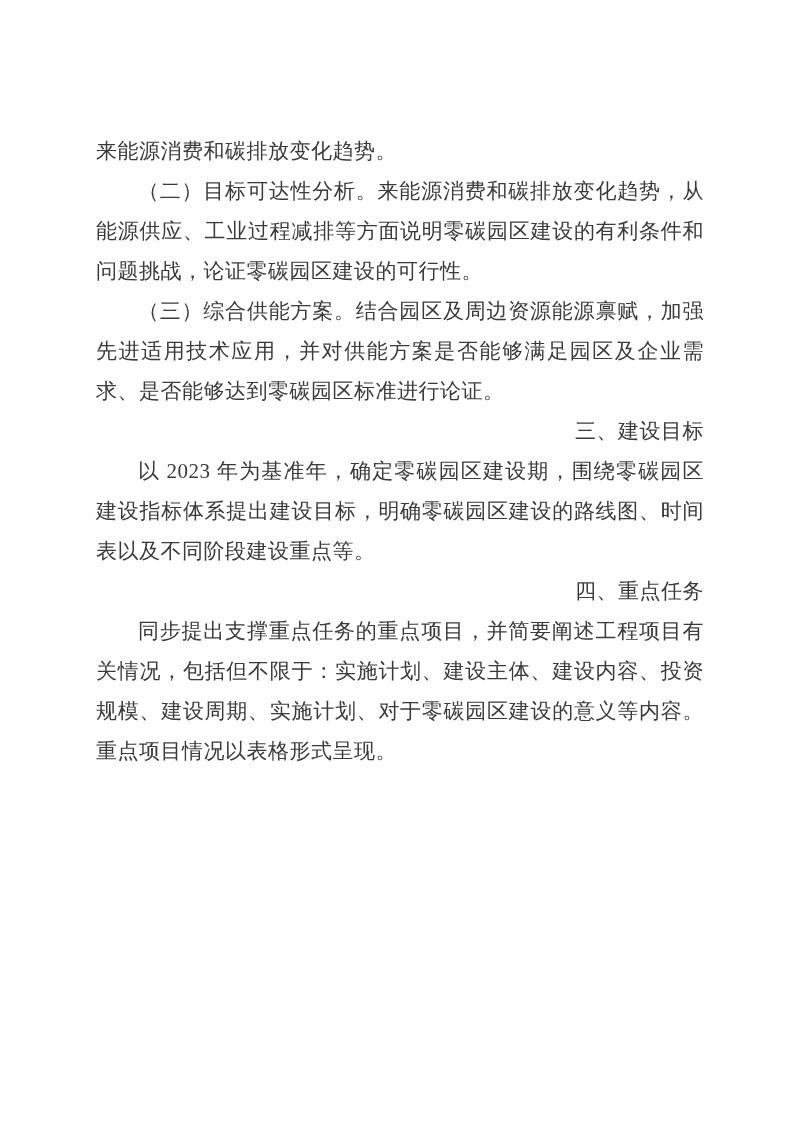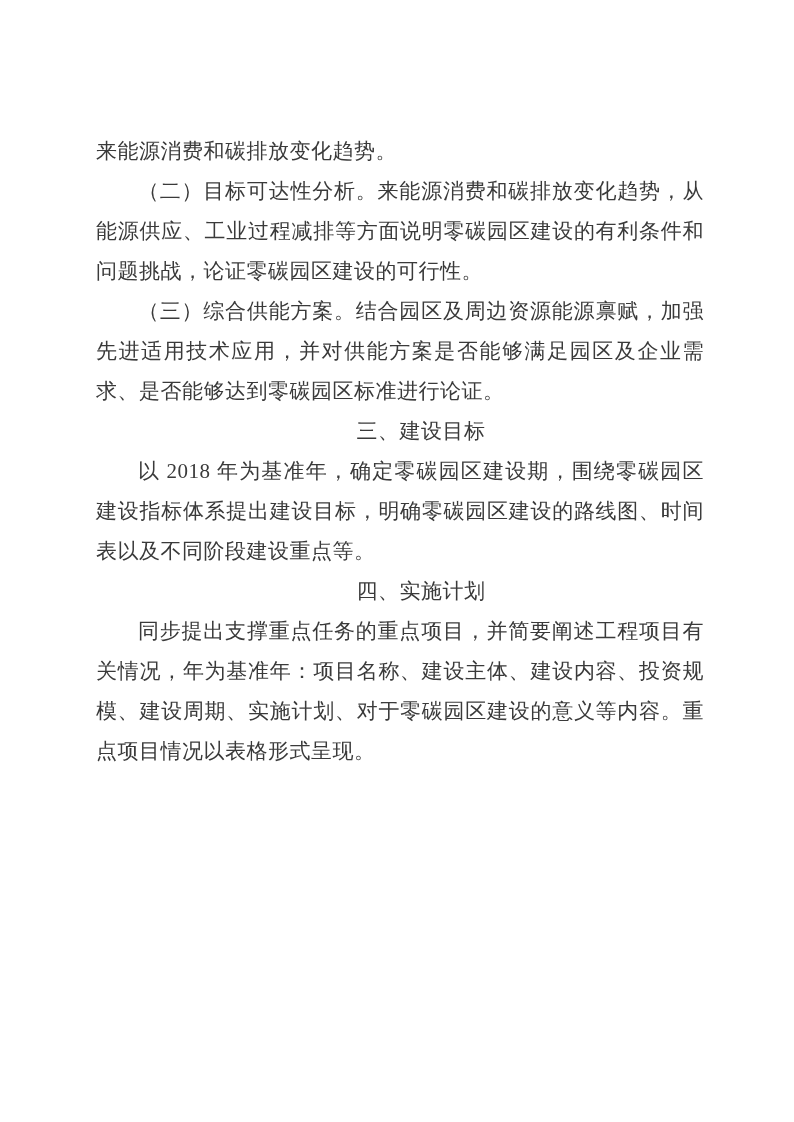--- a/index.html
+++ b/index.html
@@ -36,29 +36,29 @@
   }
   .doc-body p {
     margin: 0;
     padding: 0;
   }
   .doc-body p.indent {
     text-indent: 2em;
   }
   .doc-body p.heading {
     text-indent: 2em;
-    text-align: center;
+    text-align: right;
   }
 </style>
 </head>
 <body>
 
 <div class="doc-page">
   <div class="doc-body">
     <p>来能源消费和碳排放变化趋势。</p>
     <p class="indent">（二）目标可达性分析。来能源消费和碳排放变化趋势，从能源供应、工业过程减排等方面说明零碳园区建设的有利条件和问题挑战，论证零碳园区建设的可行性。</p>
     <p class="indent">（三）综合供能方案。结合园区及周边资源能源禀赋，加强先进适用技术应用，并对供能方案是否能够满足园区及企业需求、是否能够达到零碳园区标准进行论证。</p>
     <p class="heading">三、建设目标</p>
-    <p class="indent">以 2018 年为基准年，确定零碳园区建设期，围绕零碳园区建设指标体系提出建设目标，明确零碳园区建设的路线图、时间表以及不同阶段建设重点等。</p>
-    <p class="heading">四、实施计划</p>
-    <p class="indent">同步提出支撑重点任务的重点项目，并简要阐述工程项目有关情况，年为基准年：项目名称、建设主体、建设内容、投资规模、建设周期、实施计划、对于零碳园区建设的意义等内容。重点项目情况以表格形式呈现。</p>
+    <p class="indent">以 2023 年为基准年，确定零碳园区建设期，围绕零碳园区建设指标体系提出建设目标，明确零碳园区建设的路线图、时间表以及不同阶段建设重点等。</p>
+    <p class="heading">四、重点任务</p>
+    <p class="indent">同步提出支撑重点任务的重点项目，并简要阐述工程项目有关情况，包括但不限于：实施计划、建设主体、建设内容、投资规模、建设周期、实施计划、对于零碳园区建设的意义等内容。重点项目情况以表格形式呈现。</p>
   </div>
 </div>
 
 </body></html>

